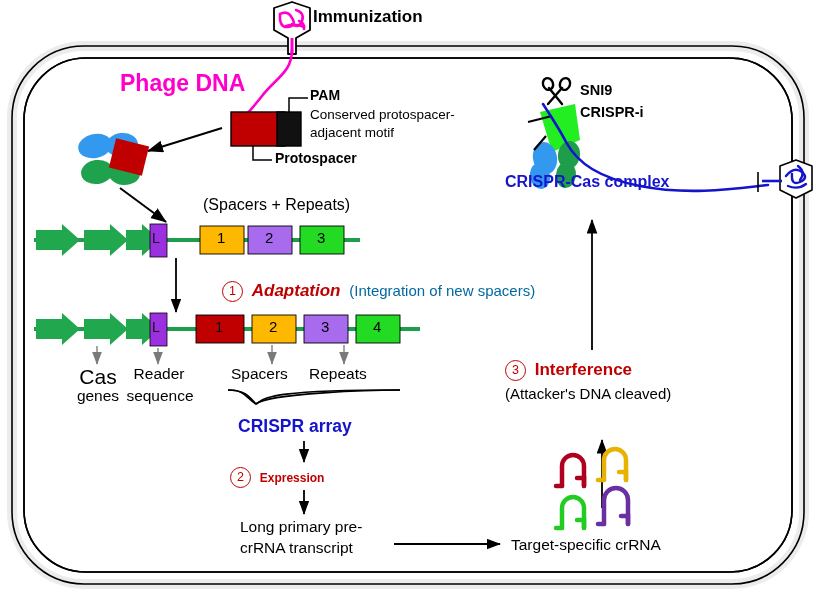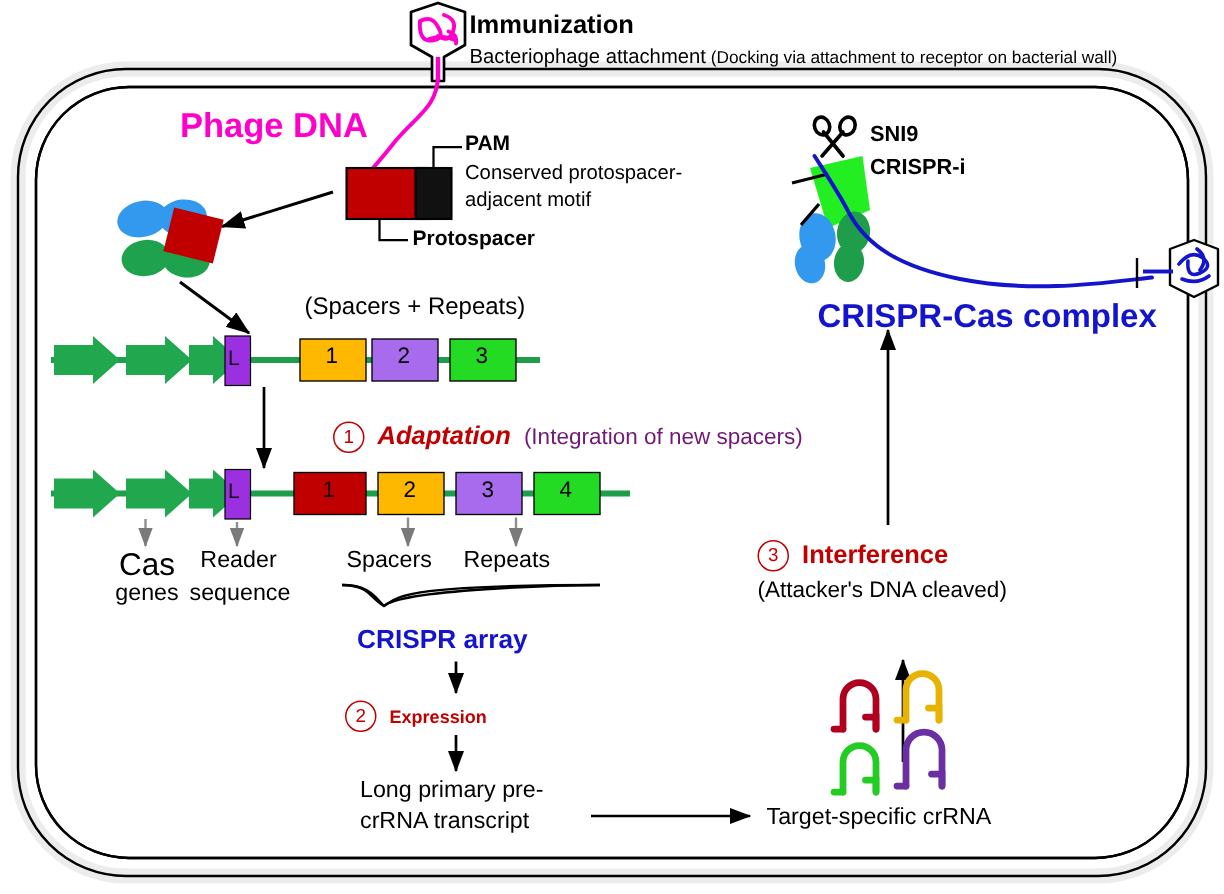--- a/index.html
+++ b/index.html
@@ -164,43 +164,40 @@
         <path d="M786,176 q8,-10 16,-4 q7,6 -2,10 q-9,4 -8,-8"></path>
         <path d="M798,166 q8,6 2,14"></path>
         <path d="M788,186 q10,4 18,-2"></path>
       </g>
       <path d="M762,181 L782,181" stroke="#1414CC" stroke-width="2.6" fill="none"></path>
       <path d="M758,172 L758,192" stroke="#000" stroke-width="1.6" fill="none"></path>
     </g>
   </svg>
 
   <div class="txt bold" style="left:313px;top:7px;font-size:17px;">Immunization</div>
-  <div class="txt" style="left:313px;top:30px;font-size:13.5px;">
-    <span>Bacteriophage attachment</span><span style="font-size:11.5px;"> </span><span style="font-size:11.5px;">(Docking via attachment to receptor on bacterial wall)</span>
-  </div>
 
   <div class="txt bold magenta" style="left:120px;top:71px;font-size:23px;">Phage DNA</div>
 
   <div class="txt bold" style="left:310px;top:88px;font-size:14px;">PAM</div>
   <div class="txt" style="left:310px;top:107px;font-size:13.5px;">Conserved protospacer-</div>
   <div class="txt" style="left:310px;top:125px;font-size:13.5px;">adjacent motif</div>
   <div class="txt bold" style="left:275px;top:151px;font-size:14px;">Protospacer</div>
 
   <div class="txt" style="left:203px;top:196px;font-size:16px;">(Spacers + Repeats)</div>
 
   <div class="txt" style="left:152px;top:231px;font-size:14px;color:#111;">L</div>
   <div class="txt" style="left:217px;top:230px;font-size:15px;">1</div>
   <div class="txt" style="left:265px;top:230px;font-size:15px;">2</div>
   <div class="txt" style="left:317px;top:230px;font-size:15px;">3</div>
 
   <div class="txt" style="left:222px;top:281px;font-size:17px;">
     <span style="display:inline-block;width:19px;height:19px;border:1.6px solid #C00000;border-radius:50%;
                  color:#C00000;font-size:12.5px;line-height:19px;text-align:center;vertical-align:1px;">1</span>
     <span class="bold red" style="font-size:17px;margin-left:4px;font-style:italic;">Adaptation</span>
-    <span style="font-size:15px;color:#701a75;margin-left:4px;">(Integration of new spacers)</span>
+    <span style="font-size:15px;color:#0369a1;margin-left:4px;">(Integration of new spacers)</span>
   </div>
 
   <div class="txt" style="left:152px;top:320px;font-size:14px;color:#111;">L</div>
   <div class="txt" style="left:215px;top:319px;font-size:15px;color:#111;">1</div>
   <div class="txt" style="left:269px;top:319px;font-size:15px;">2</div>
   <div class="txt" style="left:321px;top:319px;font-size:15px;">3</div>
   <div class="txt" style="left:373px;top:319px;font-size:15px;">4</div>
 
   <div class="txt" style="left:72px;top:365px;font-size:21px;text-align:center;width:52px;">Cas</div>
   <div class="txt" style="left:66px;top:387px;font-size:15.5px;text-align:center;width:64px;">genes</div>
@@ -224,15 +221,15 @@
 
   <div class="txt" style="left:505px;top:360px;font-size:17px;">
     <span style="display:inline-block;width:19px;height:19px;border:1.6px solid #C00000;border-radius:50%;
                  color:#C00000;font-size:12.5px;line-height:19px;text-align:center;vertical-align:1px;">3</span>
     <span class="bold red" style="font-size:17px;margin-left:4px;">Interference</span>
   </div>
   <div class="txt" style="left:505px;top:386px;font-size:15px;">(Attacker's DNA cleaved)</div>
 
   <div class="txt bold" style="left:580px;top:82px;font-size:14.5px;">SNI9</div>
   <div class="txt bold" style="left:580px;top:104px;font-size:14.5px;">CRISPR-i</div>
-  <div class="txt bold blue" style="left:505px;top:199px;font-size:22px;margin-left:40px;">CRISPR-Cas complex</div>
+  <div class="txt bold blue" style="left:505px;top:173px;font-size:16px;">CRISPR-Cas complex</div>
 
 </div>
 
 </body></html>

